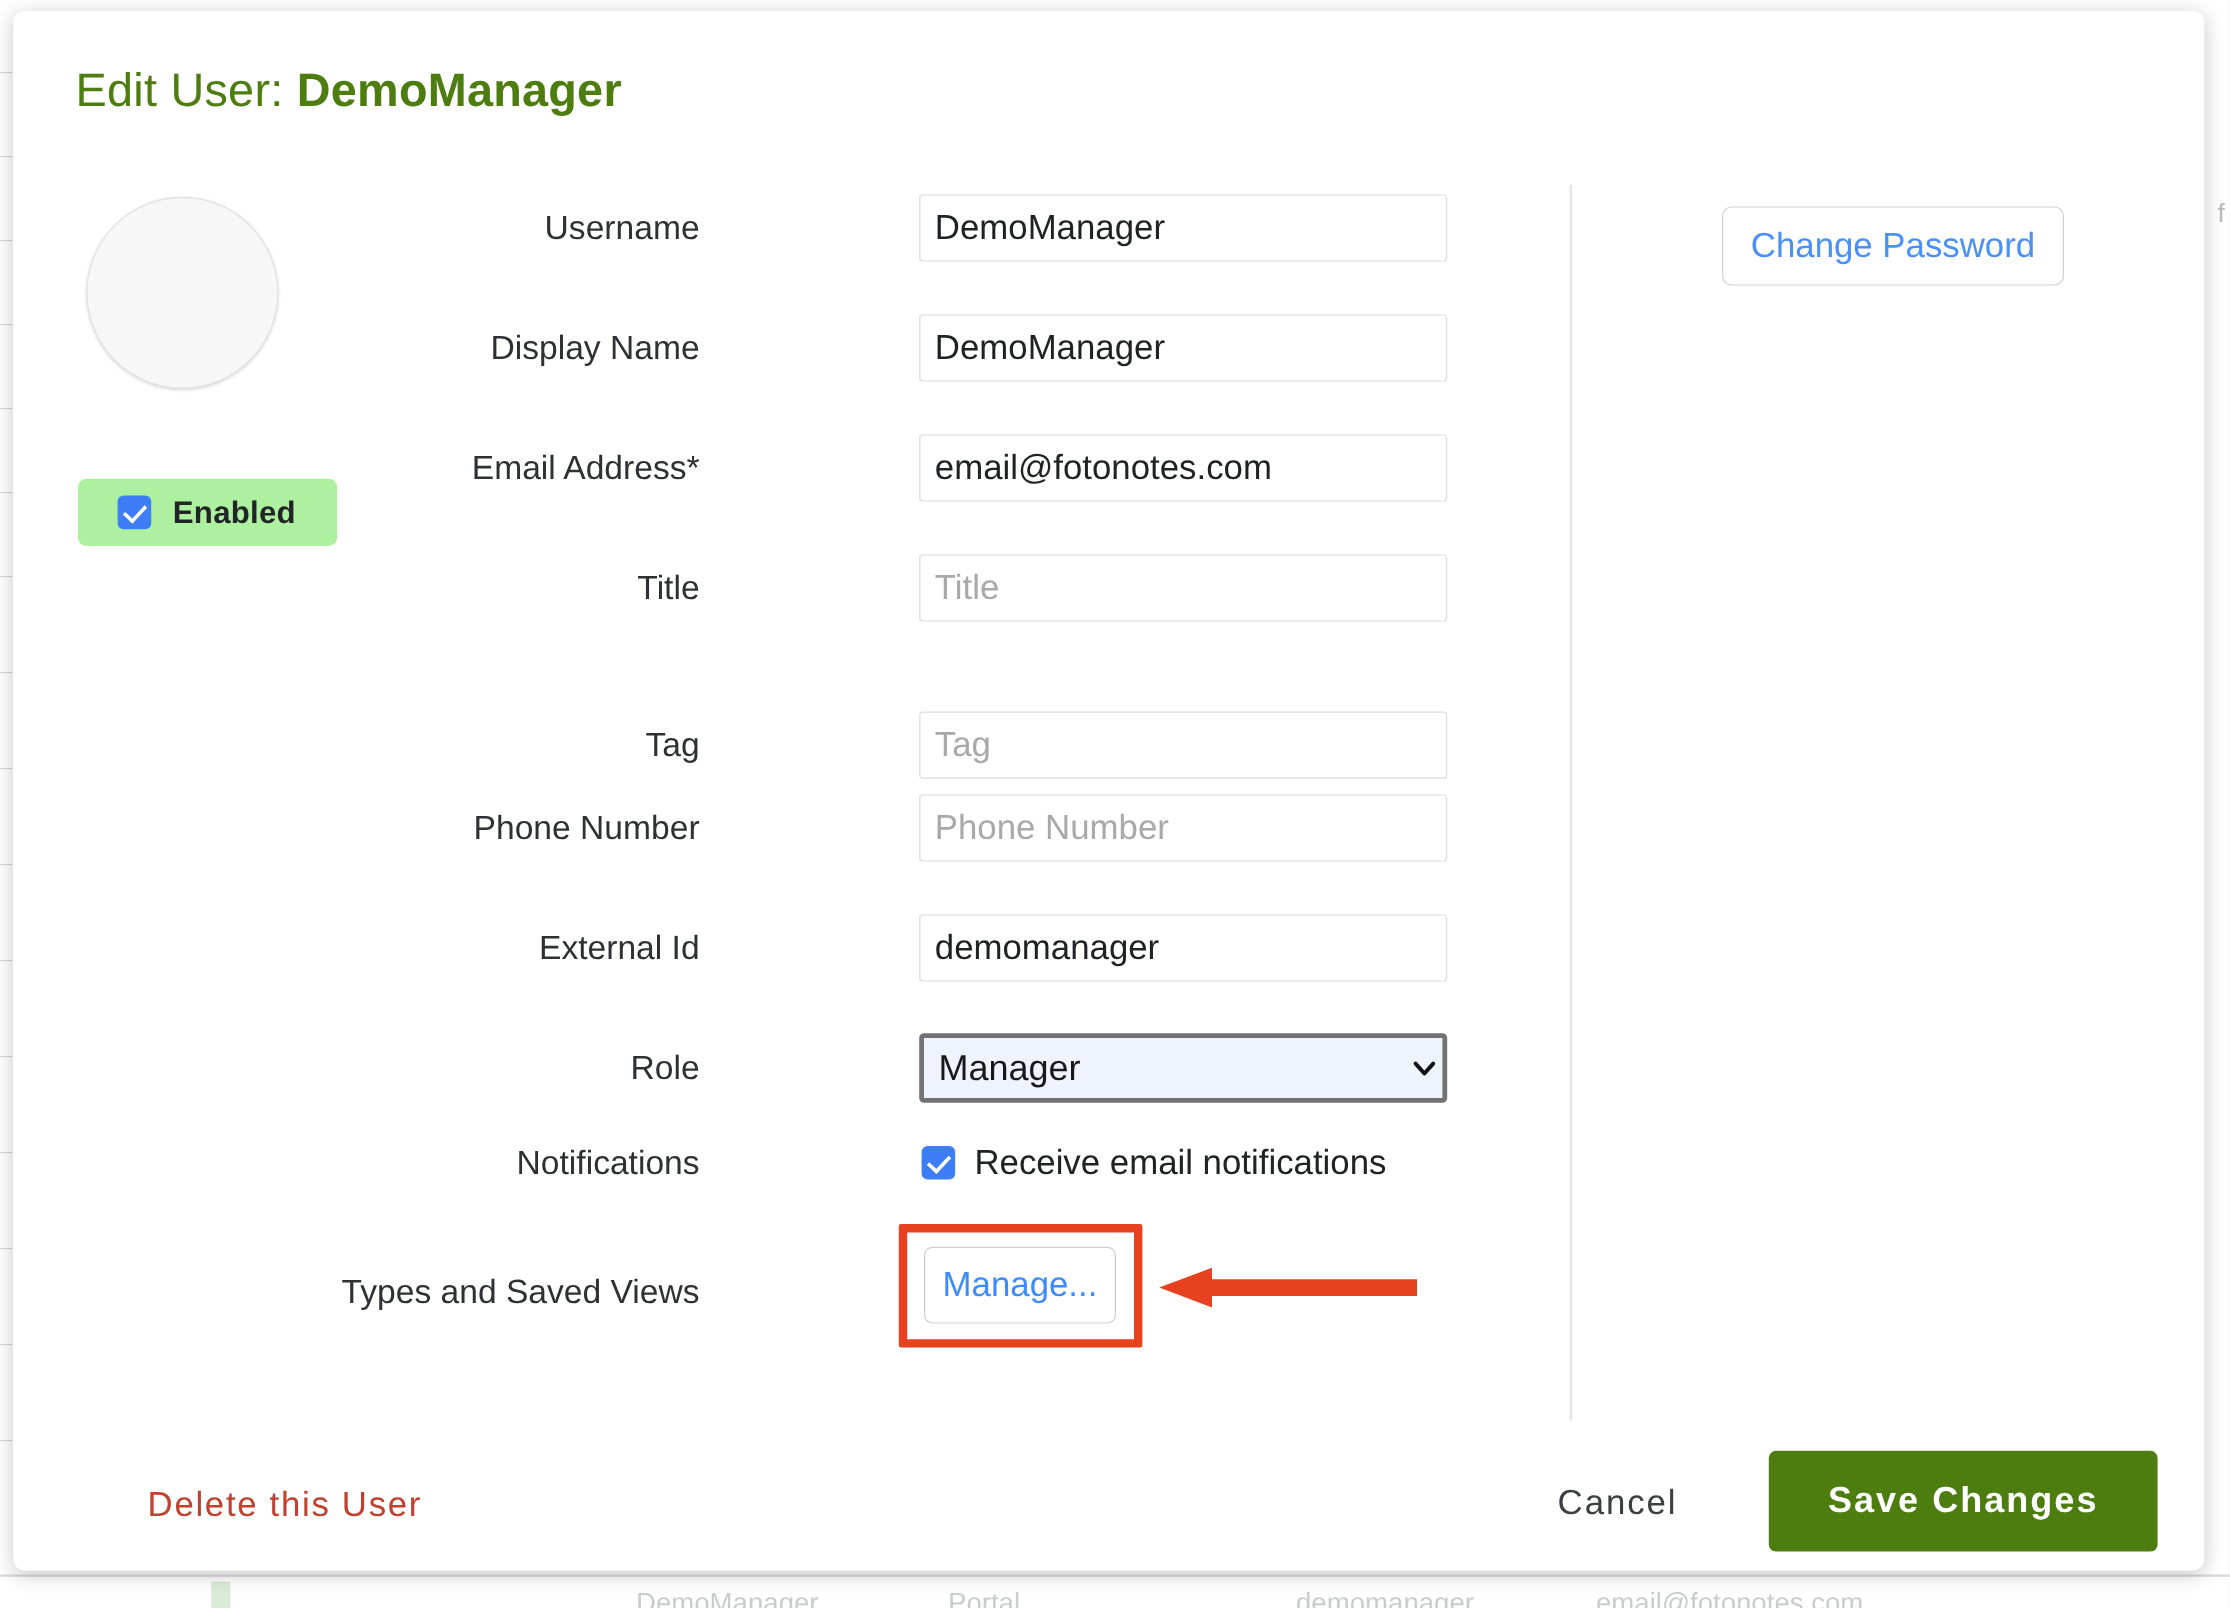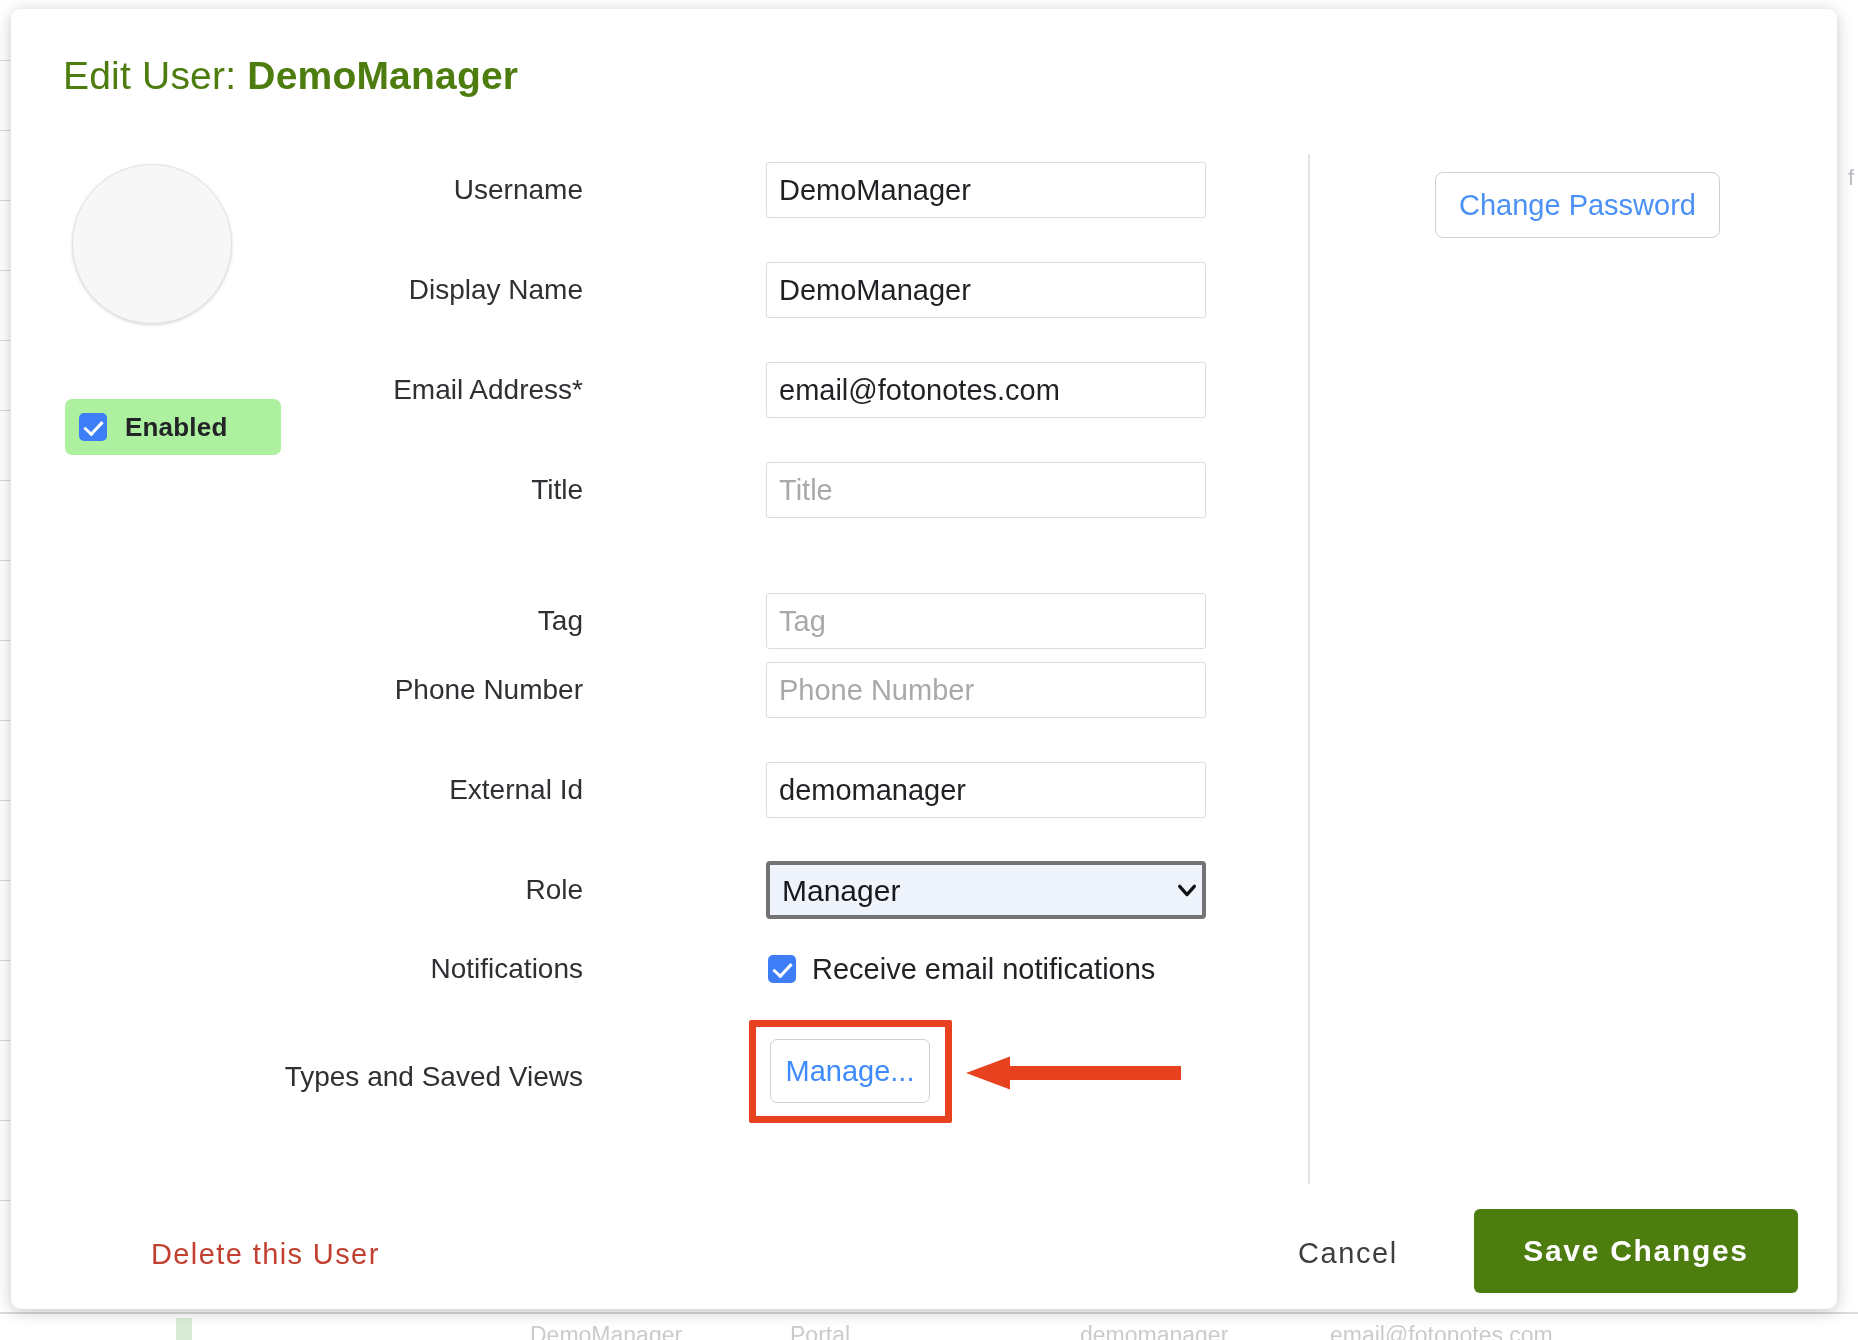--- a/index.html
+++ b/index.html
@@ -84,21 +84,21 @@
     box-shadow: 0 1px 3px rgba(0,0,0,.16);
   }
   .enabled-badge {
     position: absolute;
     left: 54px; top: 390px;
     width: 216px; height: 56px;
     background: #adf0a0;
     border-radius: 7px;
     display: flex;
     align-items: center;
-    padding-left: 14px;
+    padding-left: 33px;
     gap: 18px;
   }
   .enabled-label {
     font-size: 26px;
     font-weight: 700;
     color: #222426;
     letter-spacing: .2px;
   }
 
   .cb {
@@ -237,21 +237,20 @@
   .delete-link {
     position: absolute;
     left: 112px; top: 1229px;
     color: #c1402f;
     font-size: 29px;
     letter-spacing: 1.4px;
     cursor: pointer;
     background: none; border: none;
     font-family: "Liberation Sans", sans-serif;
     padding: 0;
-    margin-left: 28px;
   }
   .cancel-btn {
     position: absolute;
     left: 1287px; top: 1228px;
     color: #3c3e41;
     font-size: 29px;
     letter-spacing: 1.6px;
     background: none;
     border: none;
     font-family: "Liberation Sans", sans-serif;

